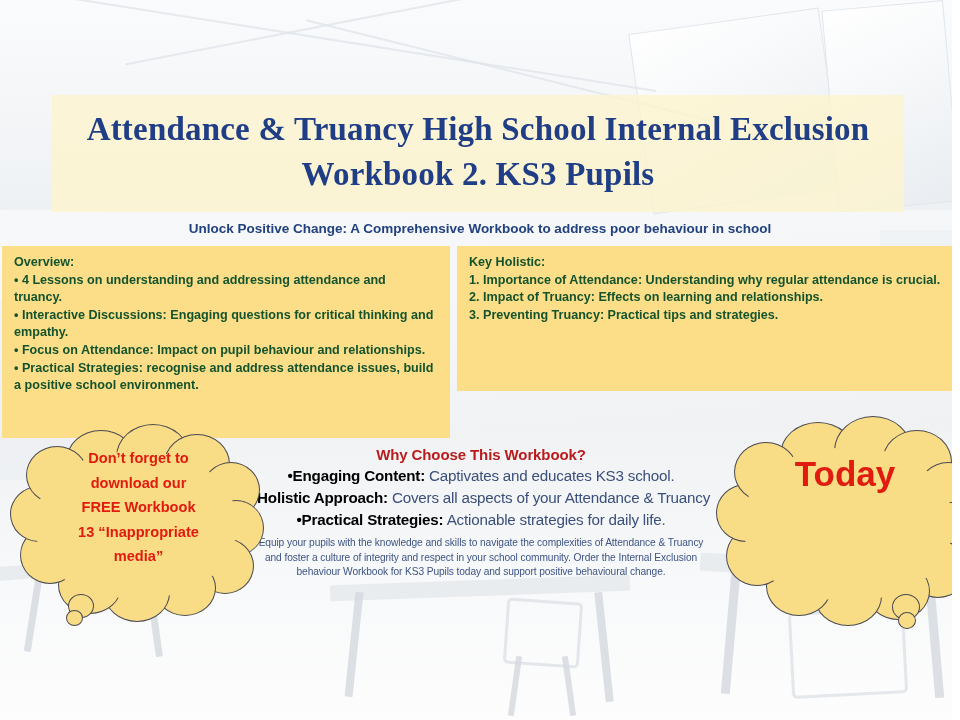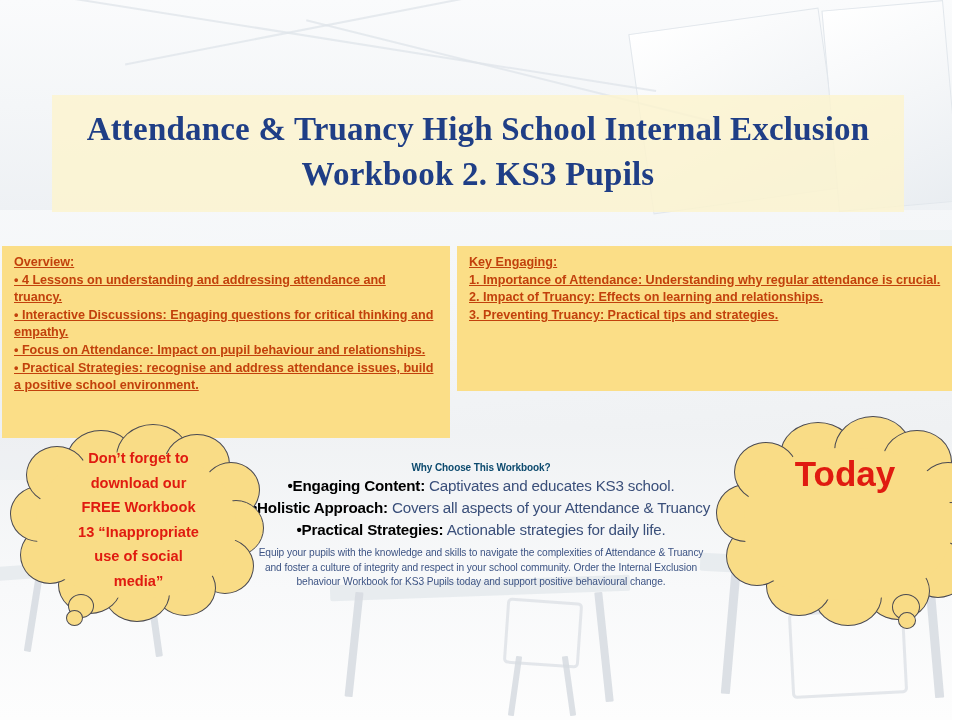--- a/index.html
+++ b/index.html
@@ -86,47 +86,45 @@
     text-align: center;
     font-size: 13.5px;
     font-weight: bold;
     color: #22417f;
   }
 
   
   .info-box {
     position: absolute;
     background: #FBDE87;
-    color: #c2410c;
+    color: #14532d;
     font-size: 12.6px;
     font-weight: bold;
     line-height: 17.6px;
     padding: 8px 16px 8px 12px;
     box-sizing: border-box;
-    text-decoration: underline;
   }
   .box-left  { left: 2px;   top: 246px; width: 448px; height: 192px; }
   .box-right { left: 457px; top: 246px; width: 500px; height: 145px; }
   .info-line { margin: 0; }
 
   
   .why-wrap {
     position: absolute;
     left: 248px;
     top: 446px;
     width: 466px;
     text-align: center;
   }
   .why-head {
-    font-size: 10px;
-    font-weight: bold;
-    color: #0c4a6e;
+    font-size: 15px;
+    font-weight: bold;
+    color: #b91c1c;
     letter-spacing: -.1px;
     margin-bottom: 2px;
-    margin-top: 16px;
   }
   .why-item {
     font-size: 15.2px;
     color: #3a4f7a;
     line-height: 22px;
     letter-spacing: -.2px;
   }
   .why-item b { color: #000000; font-weight: bold; }
   .why-para {
     margin-top: 5px;
@@ -193,31 +191,32 @@
     <div class="leg" style="left:726px; top:574px; width:9px; height:120px; transform:rotate(5deg);"></div>
     <div class="leg" style="left:930px; top:578px; width:9px; height:120px; transform:rotate(-5deg);"></div>
     <div class="chairback" style="left:790px; top:610px; width:110px; height:80px; transform:rotate(-3deg);"></div>
 
     <div class="bg-shape" style="left:0px; top:300px; width:70px; height:180px; opacity:.28;"></div>
     <div class="bg-shape" style="left:880px; top:230px; width:80px; height:160px; opacity:.3;"></div>
   </div>
 
   <div class="title-banner"></div>
   <div class="title-text">Attendance &amp; Truancy High School Internal Exclusion Workbook 2. KS3 Pupils</div>
+  <div class="subtitle-text">Unlock Positive Change: A Comprehensive Workbook to address poor behaviour in school</div>
 
   <div class="info-box box-left">
     <p class="info-line">Overview:</p>
     <p class="info-line">• 4 Lessons on understanding and addressing attendance and truancy.</p>
     <p class="info-line">• Interactive Discussions: Engaging questions for critical thinking and empathy.</p>
     <p class="info-line">• Focus on Attendance: Impact on pupil behaviour and relationships.</p>
     <p class="info-line">• Practical Strategies: recognise and address attendance issues, build a positive school environment.</p>
   </div>
 
   <div class="info-box box-right">
-    <p class="info-line">Key Engaging:</p>
+    <p class="info-line">Key Holistic:</p>
     <p class="info-line">1. Importance of Attendance: Understanding why regular attendance is crucial.</p>
     <p class="info-line">2. Impact of Truancy: Effects on learning and relationships.</p>
     <p class="info-line">3. Preventing Truancy: Practical tips and strategies.</p>
   </div>
 
   <div class="why-wrap">
     <div class="why-head">Why Choose This Workbook?</div>
     <div class="why-item">
       <b>•Engaging Content:</b>
       <span>Captivates and educates KS3 school.</span>
@@ -248,21 +247,20 @@
     <div class="blob" style="left:14px;  top:18px;  width:62px; height:58px;"></div>
     <div class="blob" style="left:24px; top:24px; width:200px; height:146px; border-radius:46%; border-color:transparent;"></div>
     <div class="blob" style="left:56px; top:166px; width:26px; height:24px;"></div>
     <div class="blob" style="left:54px; top:182px; width:17px; height:16px;"></div>
 
     <div class="bubble-text">
       <div>Don’t forget to</div>
       <div>download our</div>
       <div>FREE Workbook</div>
       <div>13 “Inappropriate</div>
-      <div>use  of social</div>
       <div>media”</div>
     </div>
   </div>
 
   <div class="bubble bubble-right" style="left:722px; top:422px; width:248px; height:205px;">
     <div class="blob" style="left:58px;  top:0px;   width:76px; height:66px;"></div>
     <div class="blob" style="left:112px; top:-6px;  width:78px; height:70px;"></div>
     <div class="blob" style="left:160px; top:8px;   width:70px; height:64px;"></div>
     <div class="blob" style="left:196px; top:40px;  width:60px; height:58px;"></div>
     <div class="blob" style="left:200px; top:80px;  width:58px; height:58px;"></div>

